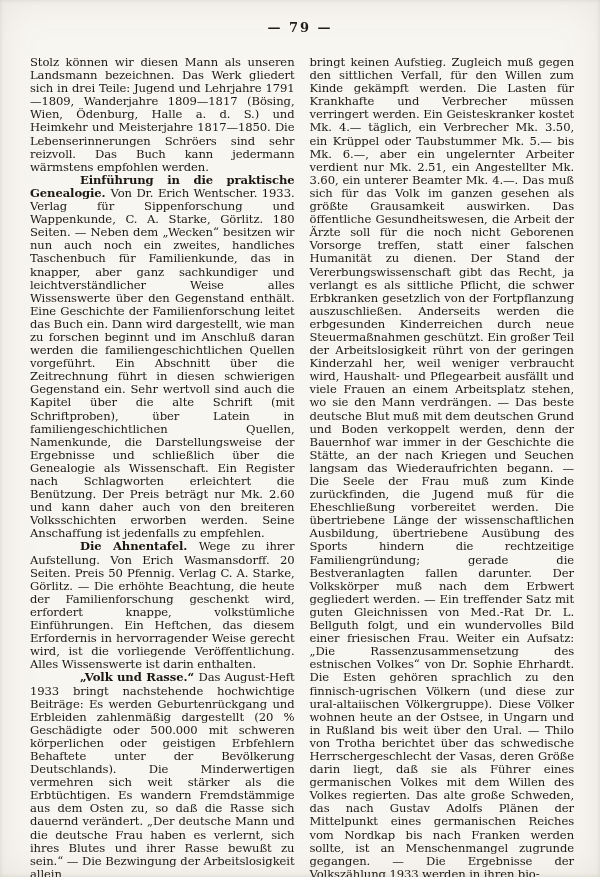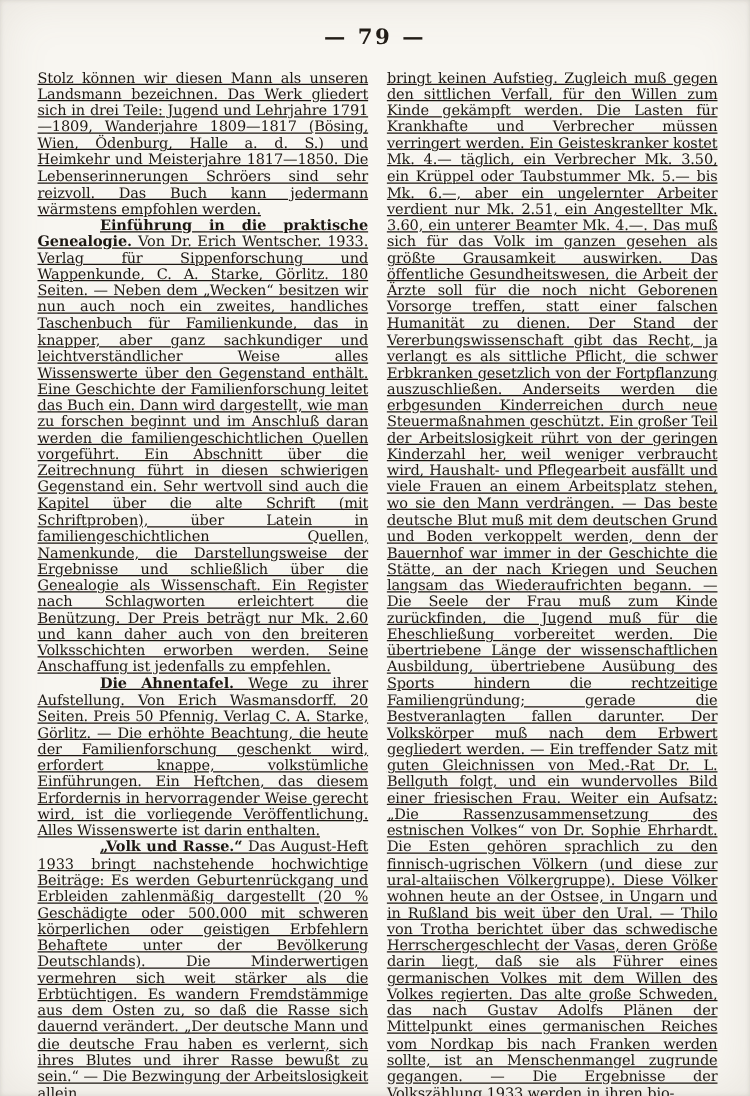--- a/index.html
+++ b/index.html
@@ -13,42 +13,42 @@
     font-family: "DejaVu Serif", serif;
     color: #1c1712;
     overflow: hidden;
   }
   .page-number {
     position: absolute;
     top: 20px;
     left: 0;
     width: 100%;
     text-align: center;
-    font-size: 17px;
+    font-size: 13px;
     font-weight: bold;
     letter-spacing: 2px;
     color: #221d17;
   }
   .columns {
     position: absolute;
     top: 56px;
     left: 30px;
     width: 544px;
     display: flex;
     gap: 15px;
   }
   .column {
     width: 50%;
     text-align: justify;
     font-size: 11.6px;
     line-height: 13.1px;
     letter-spacing: -0.1px;
     hyphens: none;
   }
-  .column p { margin: 0; padding: 0; text-decoration: underline; }
+  .column p { margin: 0; padding: 0; }
   .column p.indent { text-indent: 14px; }
   .lead { font-weight: bold; margin-left: 36px; }
 </style>
 </head>
 <body>
 
 <div class="page">
   <div class="page-number">— 79 —</div>
   <div class="columns">
     <div class="column">

